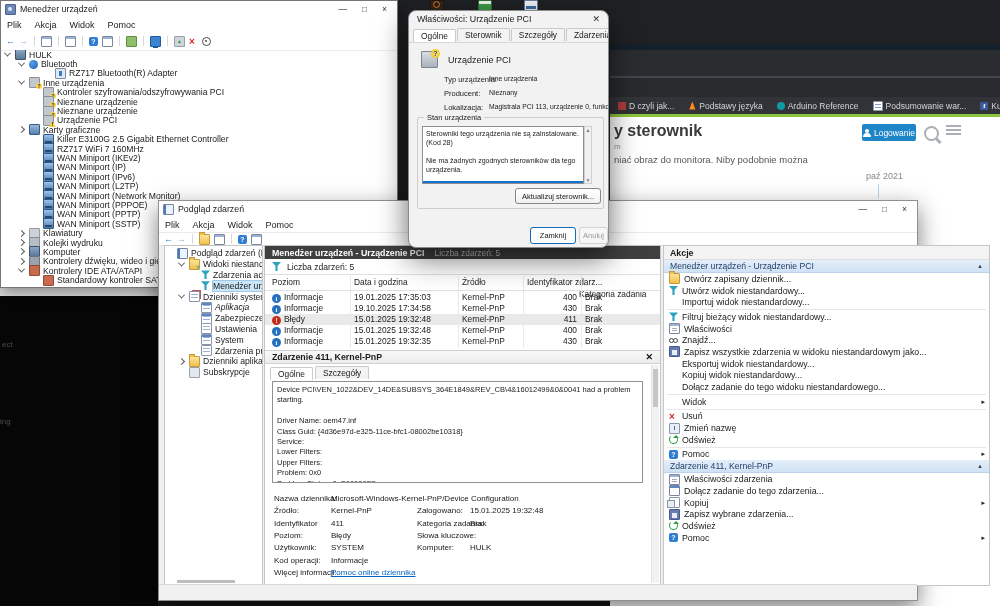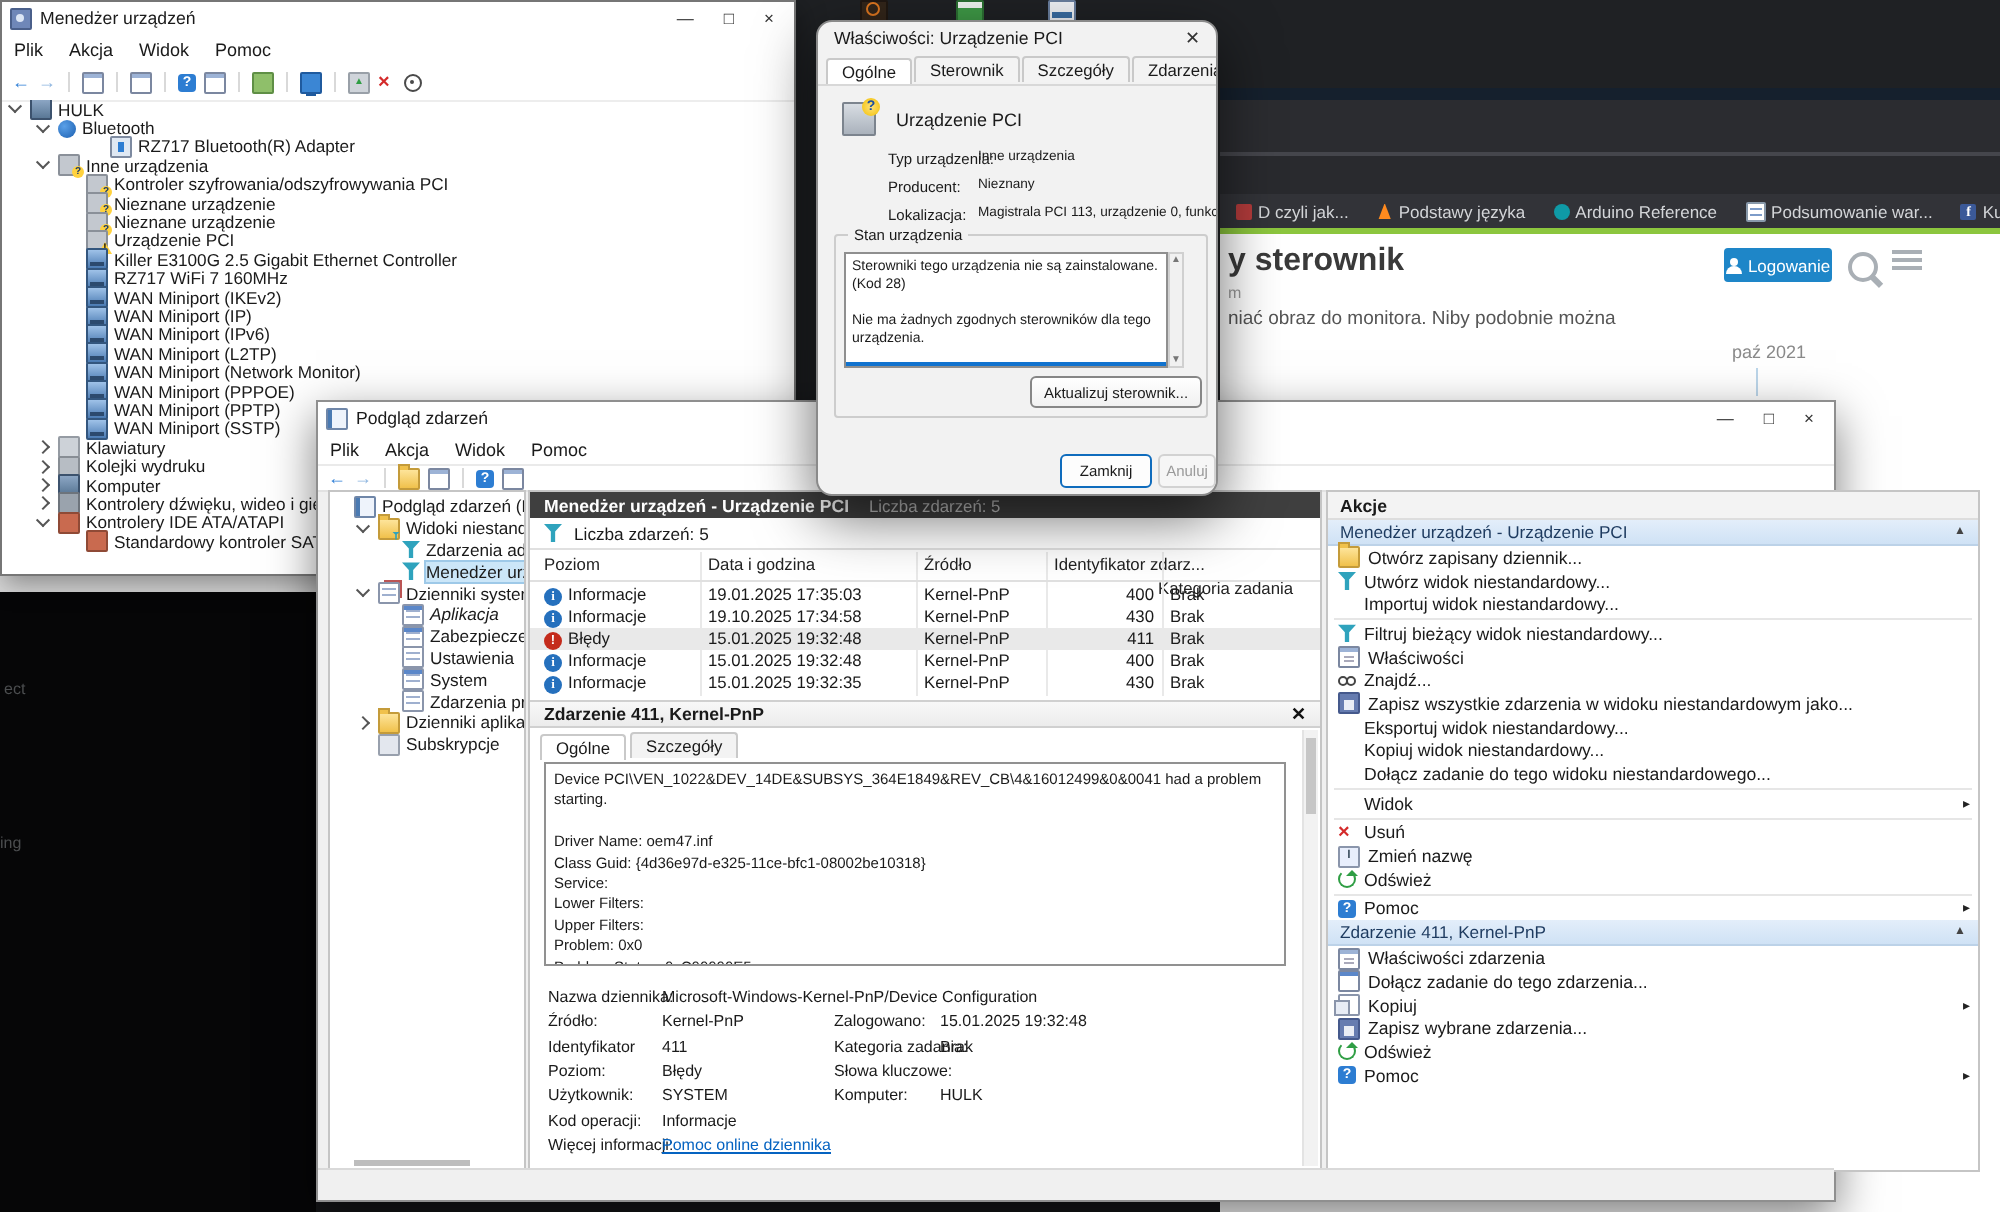--- a/index.html
+++ b/index.html
@@ -367,20 +367,25 @@
         <div class="trow" data-name="tree-item" style="padding-left: 32px;">
           <span class="chev none" data-name="chevron-spacer"></span>
           <span class="ic" data-name="unknown-device-icon"></span>
           <span data-name="tree-item-label">Nieznane urządzenie</span>
         </div>
         <div class="trow" data-name="tree-item" style="padding-left: 32px;">
           <span class="chev none" data-name="chevron-spacer"></span>
           <span class="ic" data-name="unknown-device-warning-icon"></span>
           <span data-name="tree-item-label">Urządzenie PCI</span>
         </div>
+        <div class="trow" data-name="tree-item" style="padding-left: 18px;">
+          <span class="chev col" data-name="chevron-right-icon"></span>
+          <span class="ic" data-name="display-adapter-icon"></span>
+          <span data-name="tree-item-label">Karty graficzne</span>
+        </div>
         <div class="trow" data-name="tree-item" style="padding-left: 32px;">
           <span class="chev none" data-name="chevron-spacer"></span>
           <span class="ic" data-name="network-adapter-icon"></span>
           <span data-name="tree-item-label">Killer E3100G 2.5 Gigabit Ethernet Controller</span>
         </div>
         <div class="trow" data-name="tree-item" style="padding-left: 32px;">
           <span class="chev none" data-name="chevron-spacer"></span>
           <span class="ic" data-name="network-adapter-icon"></span>
           <span data-name="tree-item-label">RZ717 WiFi 7 160MHz</span>
         </div>

